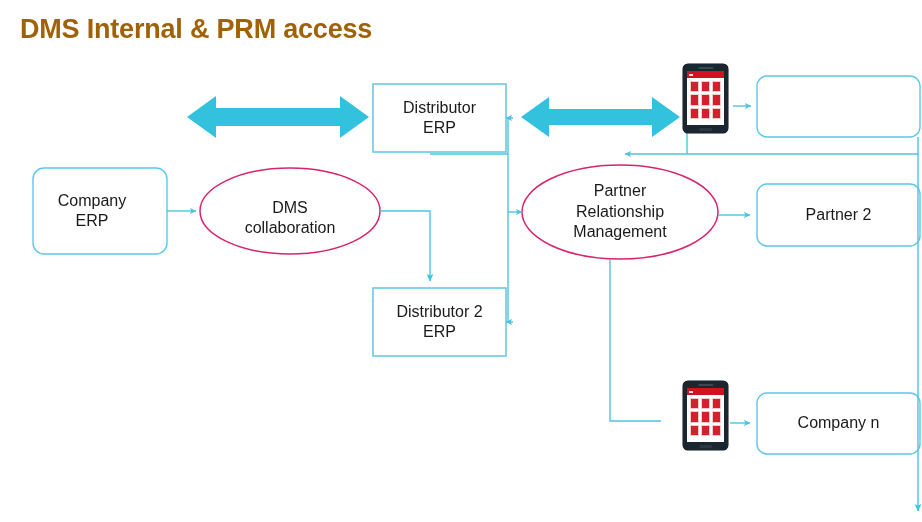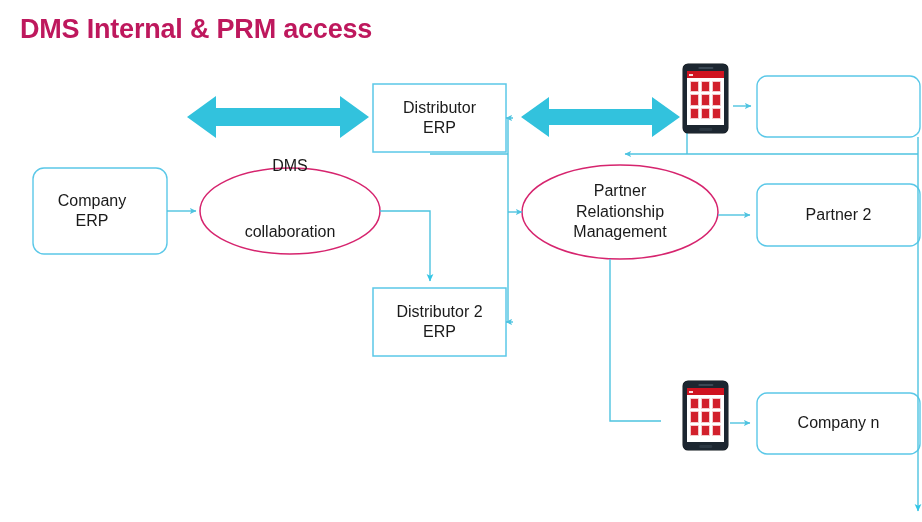--- a/index.html
+++ b/index.html
@@ -17,21 +17,21 @@
     height: 522px;
     background: #ffffff;
     overflow: hidden;
   }
   #title {
     position: absolute;
     left: 20px;
     top: 14px;
     font-size: 27px;
     font-weight: 600;
-    color: #be185d;
+    color: #a16207;
     letter-spacing: -0.2px;
     white-space: nowrap;
   }
   
   #canvas {
     position: absolute;
     left: 0; top: 0;
     width: 922px;
     height: 522px;
   }
@@ -193,21 +193,21 @@
     <path d="M187,117 L216,96 L216,108 L340,108 L340,96 L369,117 L340,138 L340,126 L216,126 L216,138 Z" fill="#32c2dd"></path>
 
     <path d="M521,117 L549,97 L549,109 L652,109 L652,97 L680,117 L652,137 L652,125 L549,125 L549,137 Z" fill="#32c2dd"></path>
   </svg>
 
   <div class="node-label" style="left:33px; top:168px; width:118px; height:86px;">
     <span class="ln">Company</span>
     <span class="ln">ERP</span>
   </div>
 
-  <div class="node-label" style="left:200px; top:156px; width:180px; height:86px;justify-content:space-between;">
+  <div class="node-label" style="left:200px; top:175px; width:180px; height:86px;">
     <span class="ln">DMS</span>
     <span class="ln">collaboration</span>
   </div>
 
   <div class="node-label" style="left:373px; top:84px; width:133px; height:68px;">
     <span class="ln">Distributor</span>
     <span class="ln">ERP</span>
   </div>
 
   <div class="node-label" style="left:373px; top:288px; width:133px; height:68px;text-align:right;">

